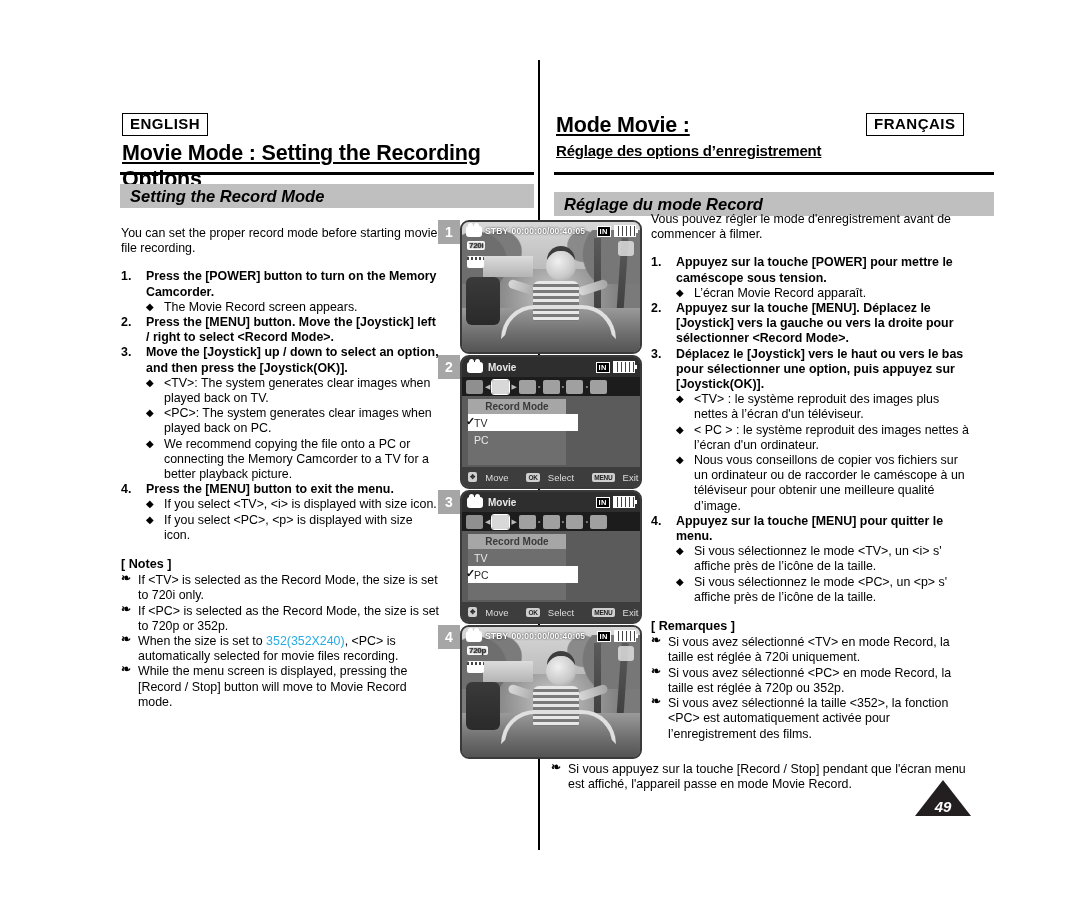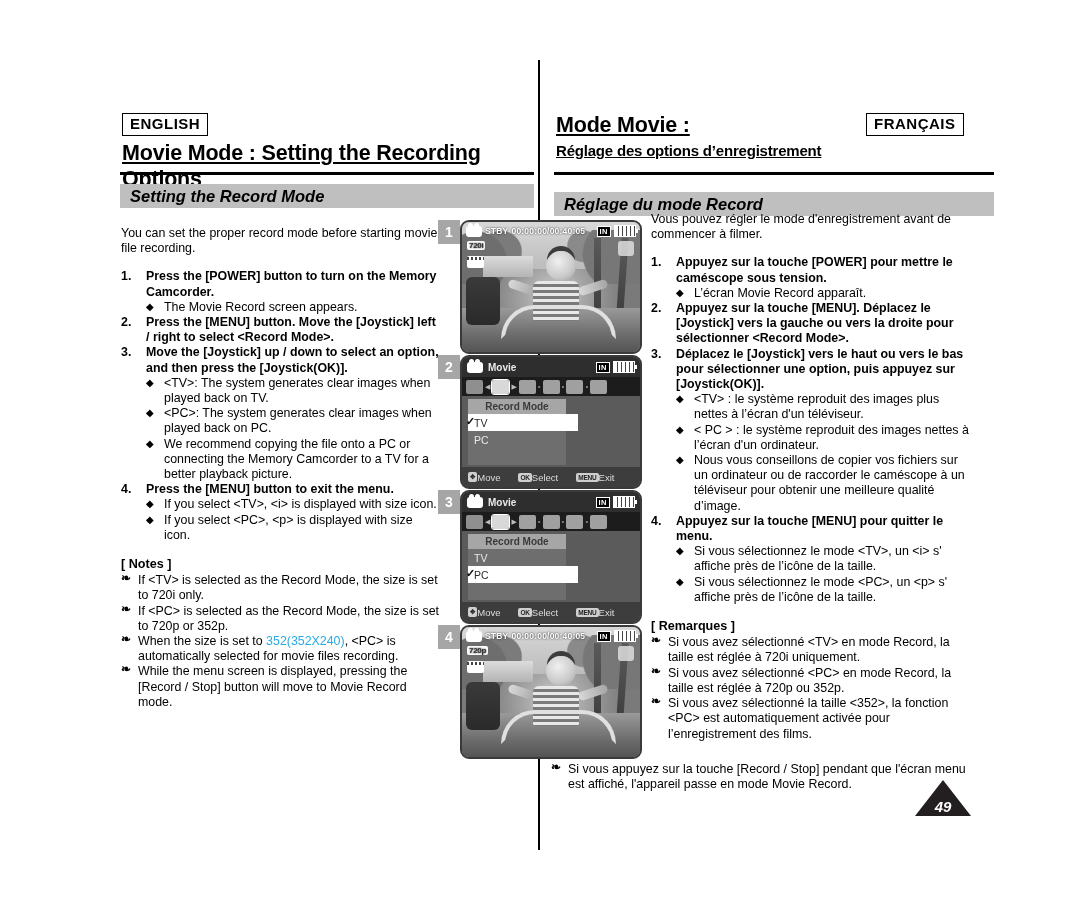--- a/index.html
+++ b/index.html
@@ -396,21 +396,21 @@
   .helpbar {
     position:absolute; left:0; right:0; bottom:0; height:20px;
     background:#3d3d3d;
     display:flex; align-items:center; gap:4px;
     padding:0 6px; color:#ddd; font-size:9.5px;
   }
   .key {
     background:#cfcfcf; color:#222; font-size:6.5px; font-weight:bold;
     border-radius:2px; padding:1px 2px; letter-spacing:-.2px;
   }
-  .help-grp { display:flex; align-items:center; gap:0; }
+  .help-grp { display:flex; align-items:center; gap:8px; }
   .help-grp + .help-grp { margin-left:14px; }
 </style>
 </head>
 <body>
 
 <div class="page">
 
   <div class="center-rule"></div>
 
   <div class="lang-tag" id="lang-en">ENGLISH</div>

